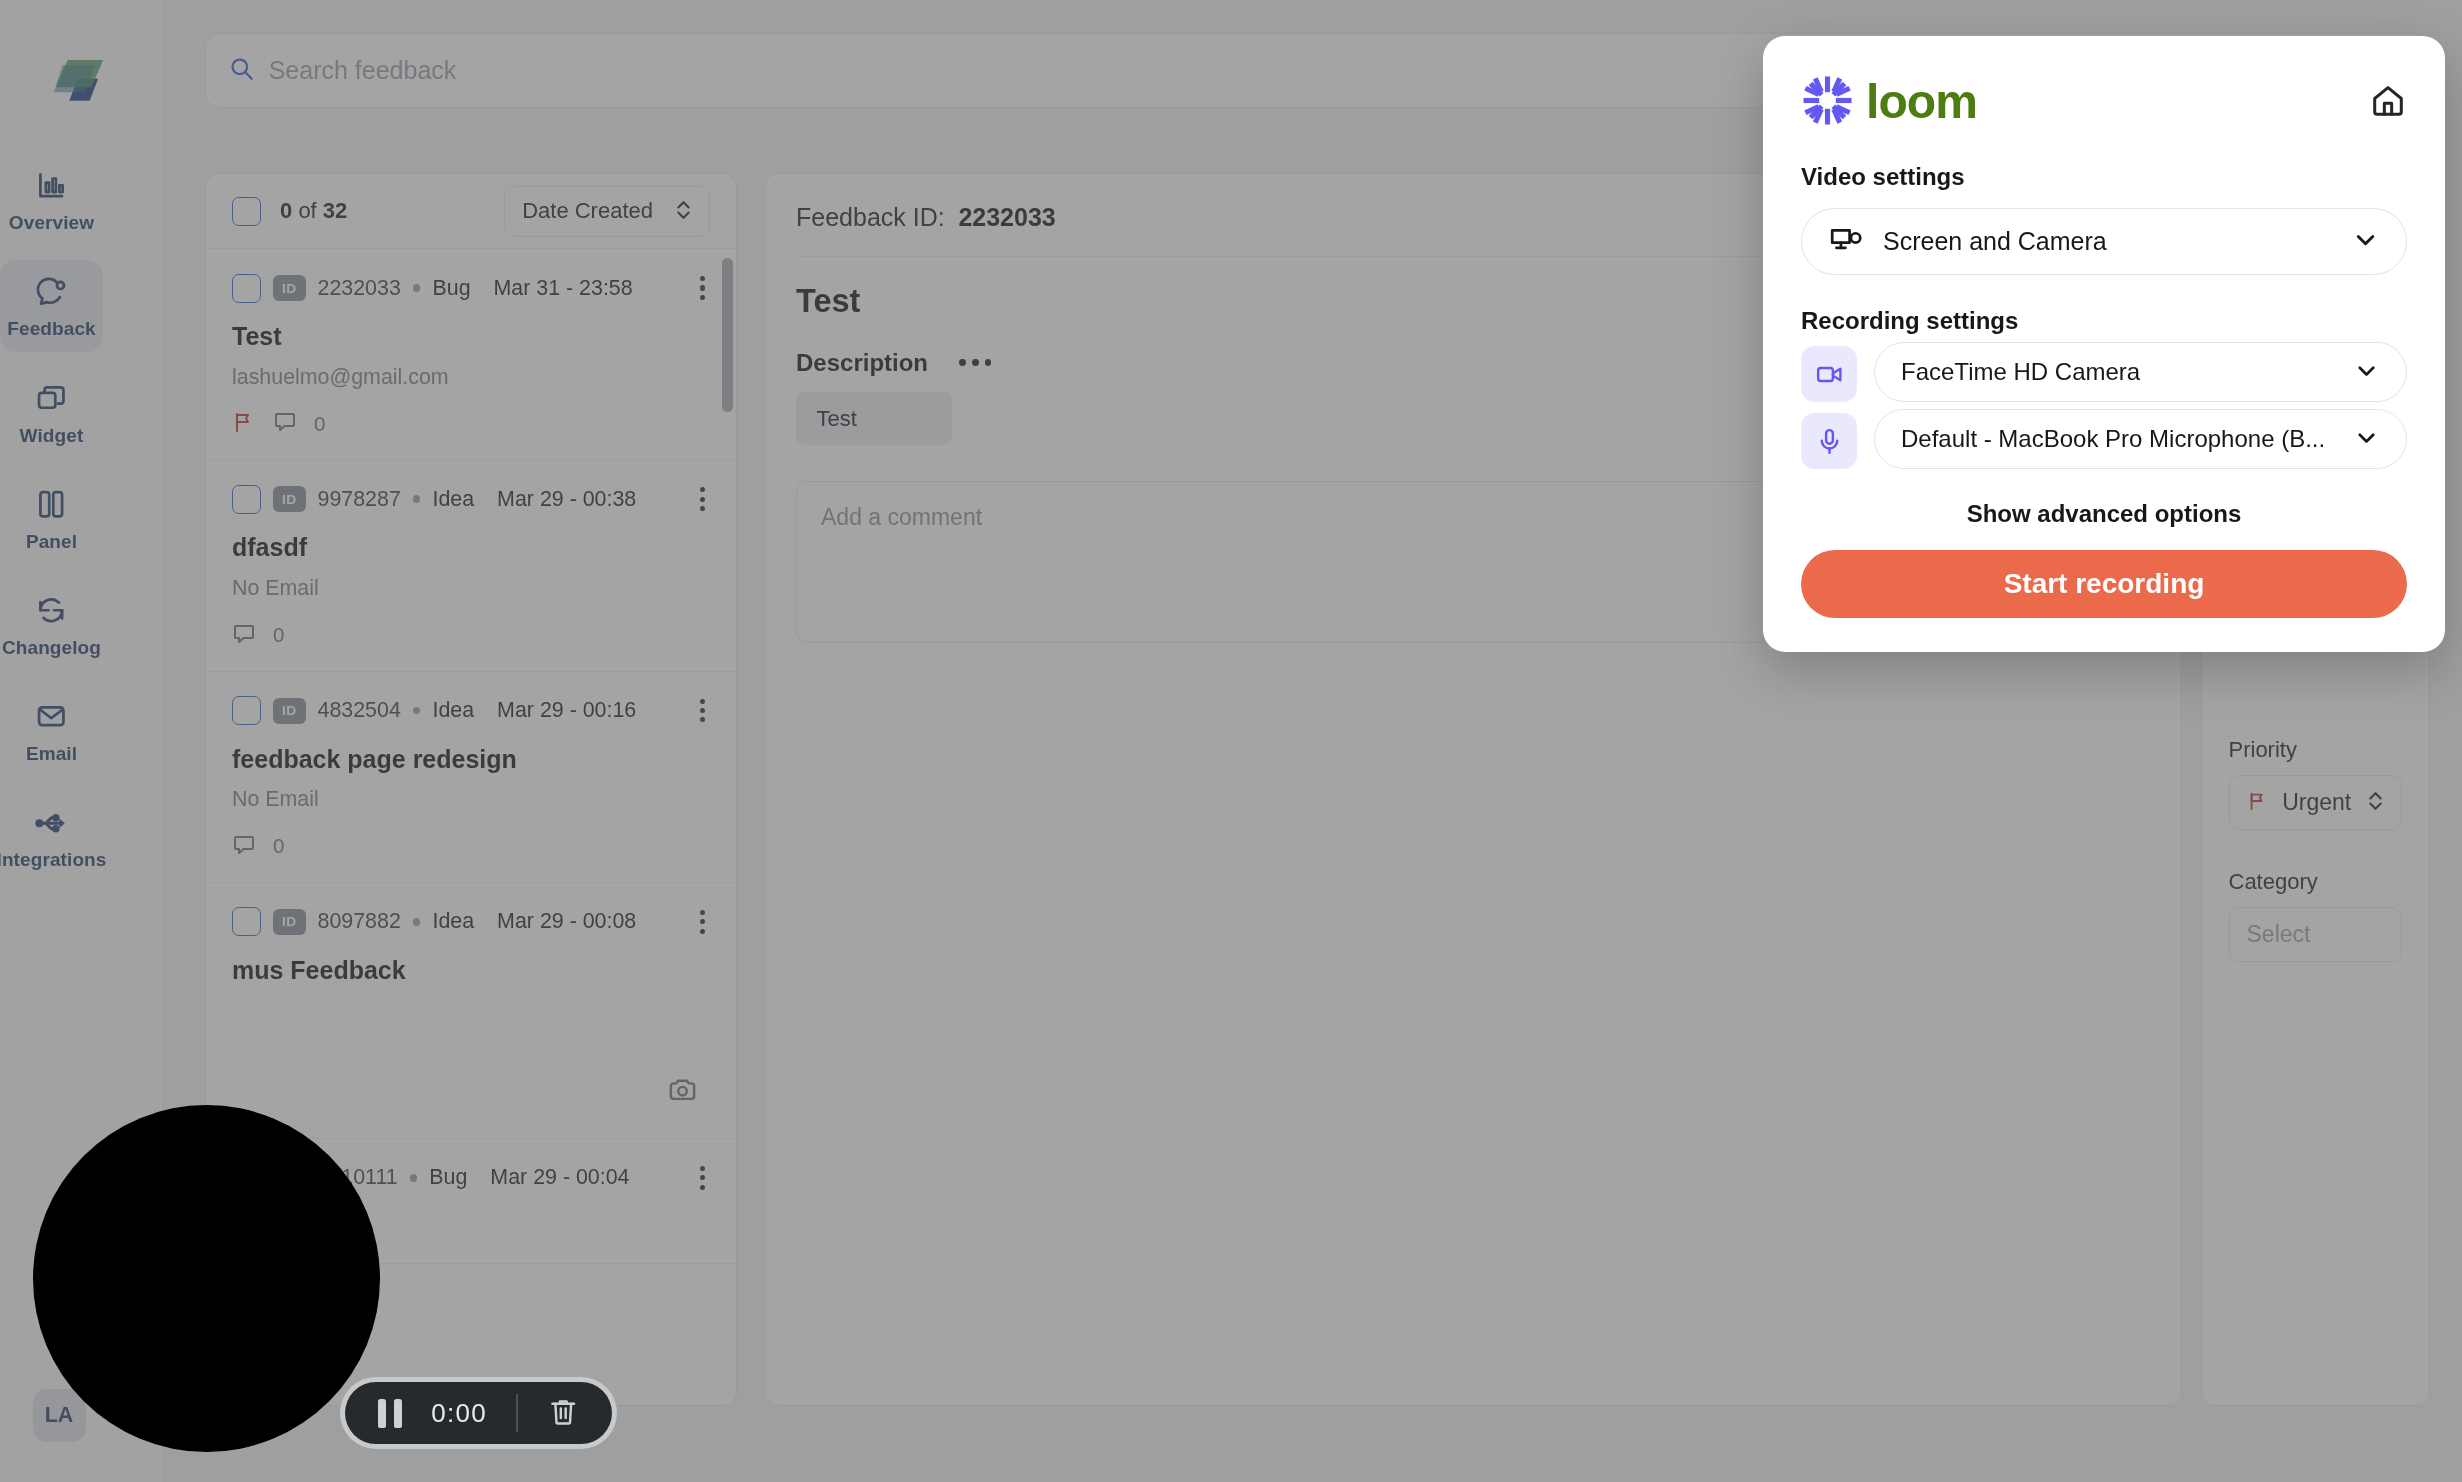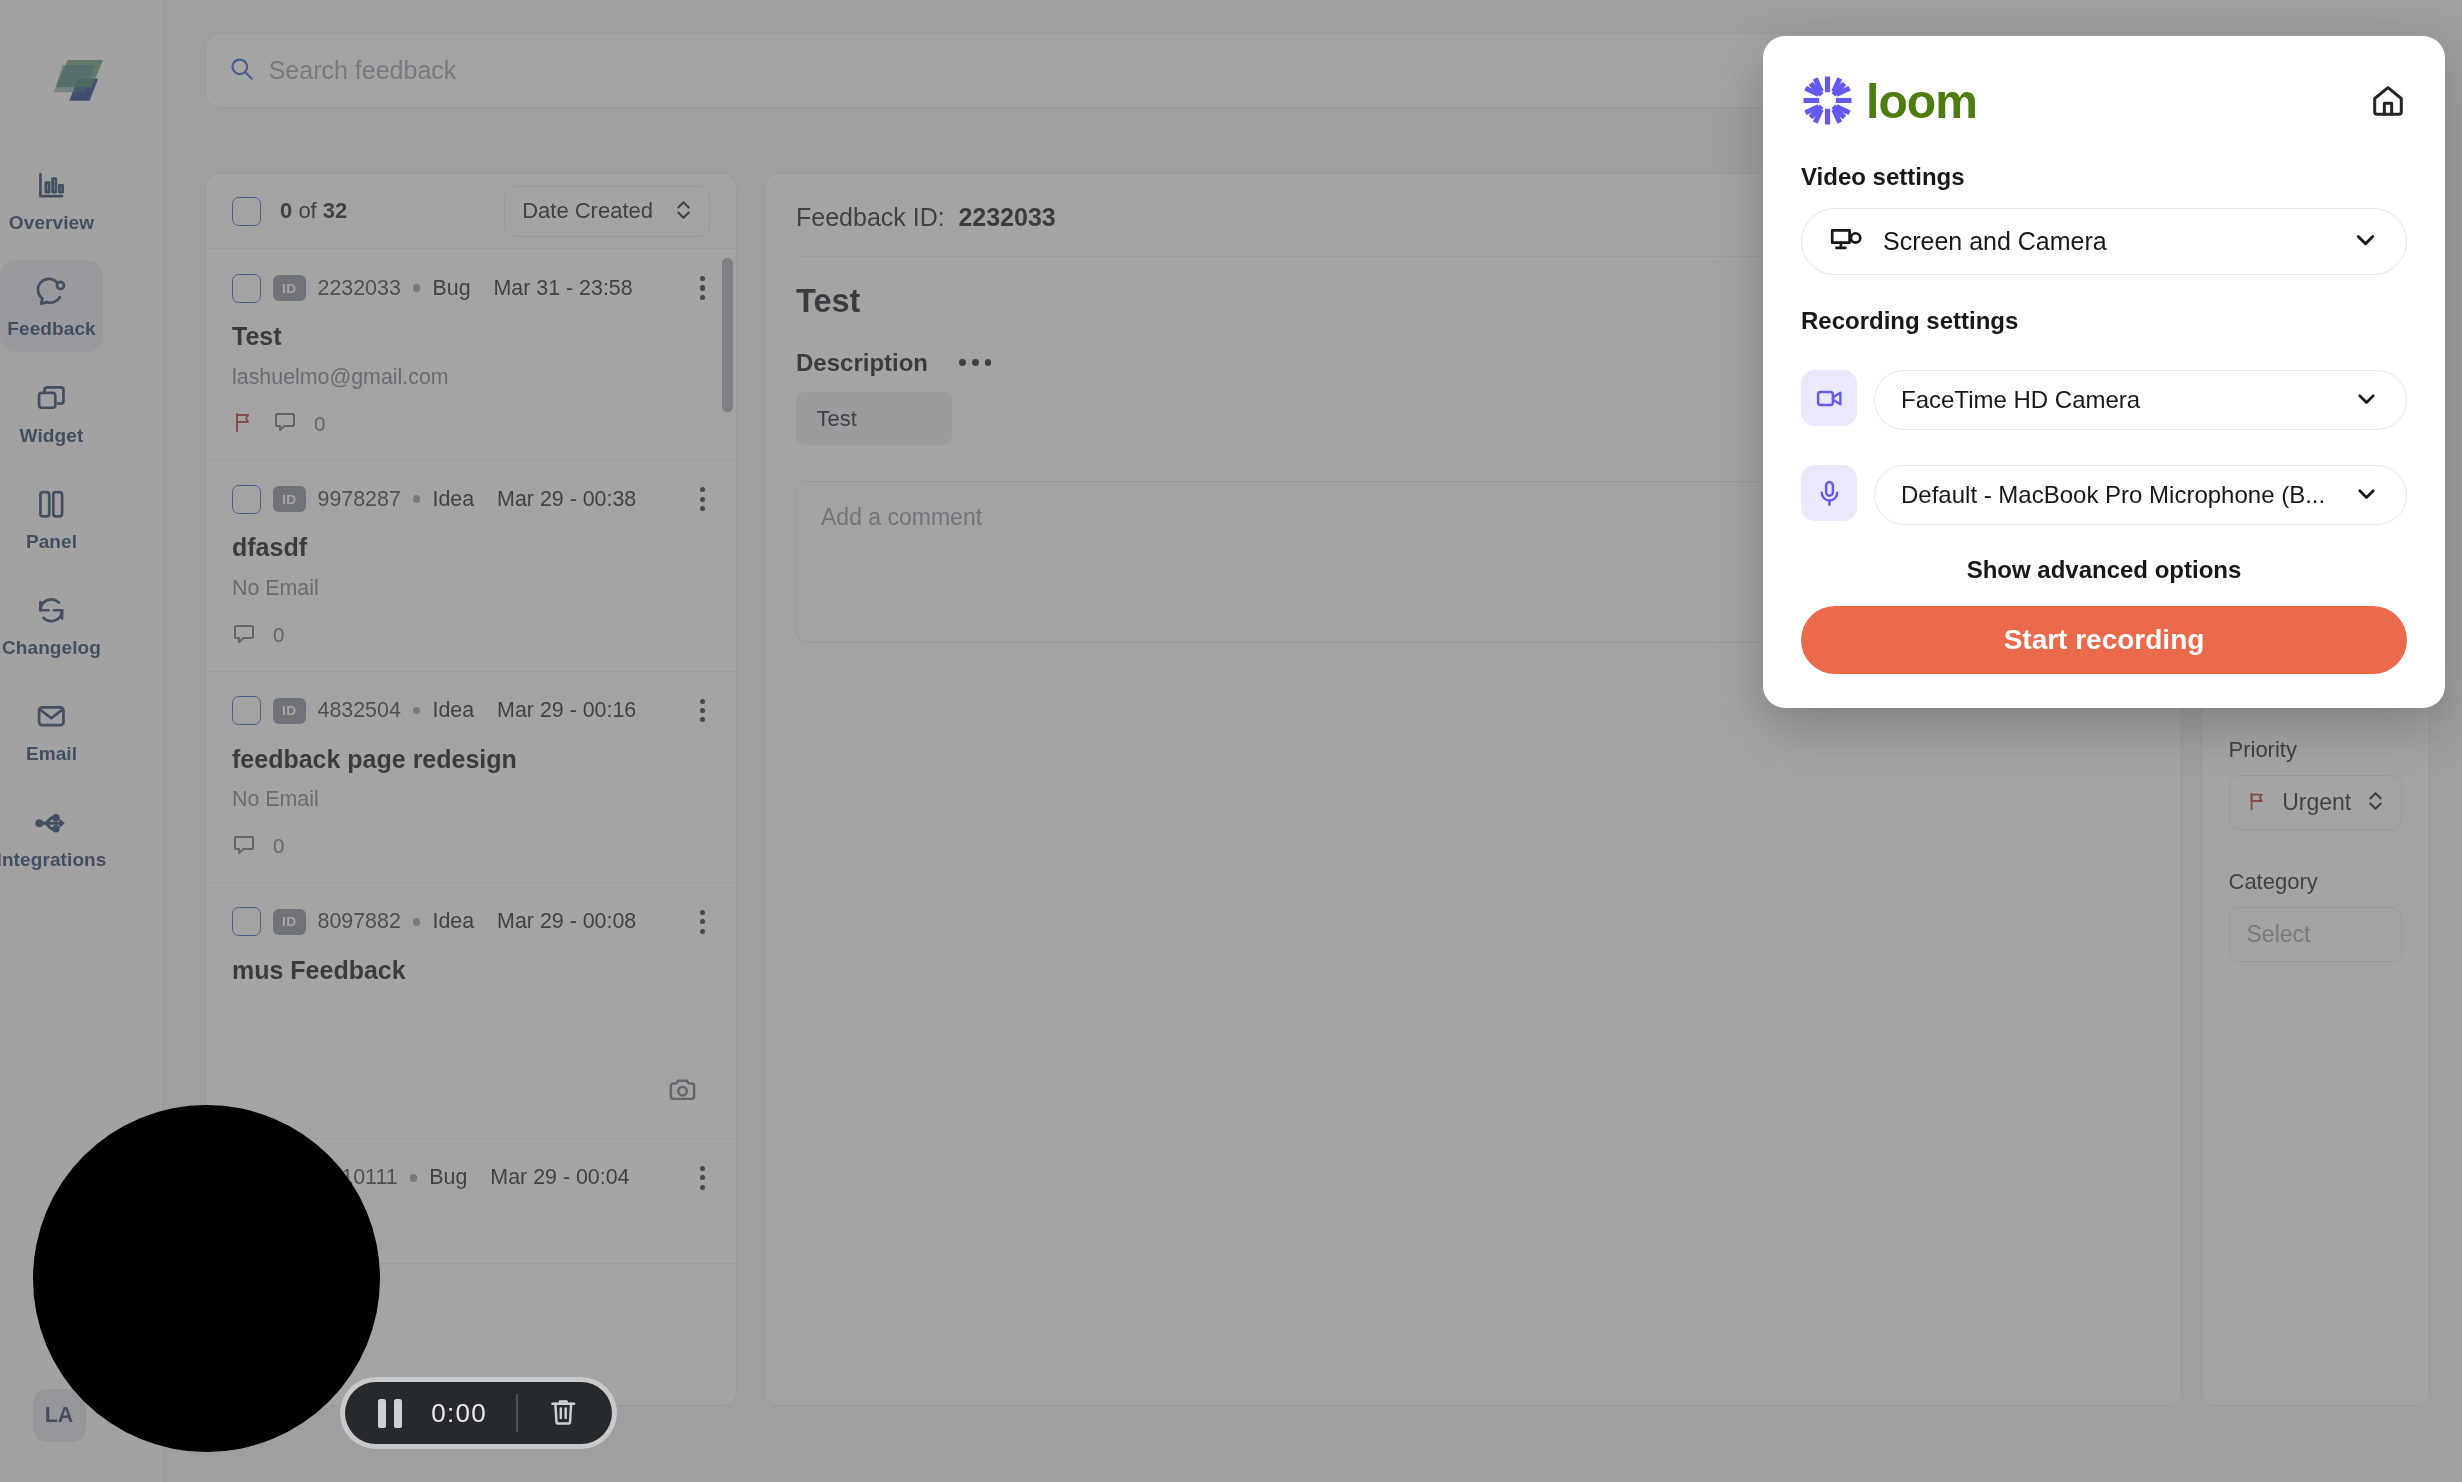--- a/index.html
+++ b/index.html
@@ -190,21 +190,21 @@
   .loom-logo-wrap { display:flex; align-items:center; gap: 12px; }
   .loom-word { font-size: 48px; font-weight: 700; color: #4d7c0f; letter-spacing: -0.9px; line-height: 1; }
   .home-btn { margin-left: auto; cursor: pointer; }
   .sec-title { margin-top: 32.5px; font-size: 24px; font-weight: 700; color: #17181a; }
   .big-select {
     margin-top: 17px; height: 67px; border: 0.9px solid #e2e4e8; border-radius: 34px;
     display:flex; align-items:center; gap: 19px; padding: 0 26px; cursor:pointer;
   }
   .big-select .val { font-size: 25px; color: #17181a; }
   .big-select .chev { margin-left: auto; }
-  .dev-row { margin-top: 35px; display:flex; align-items:flex-start; gap: 17px; }
+  .dev-row { margin-top: 7px; display:flex; align-items:flex-end; gap: 17px; }
   .dev-chip {
     width: 56px; height: 56px; border-radius: 13.7px; background: #e9e8fd;
     display:flex; align-items:center; justify-content:center; flex:none;
   }
   .dev-select {
     flex: 1; height: 60px; border: 0.9px solid #e2e4e8; border-radius: 31px;
     display:flex; align-items:center; padding: 0 26px; cursor:pointer; overflow:hidden;
   }
   .dev-select .val {
     font-size: 24px; color: #17181a; white-space: nowrap; overflow: hidden; text-overflow: ellipsis;

